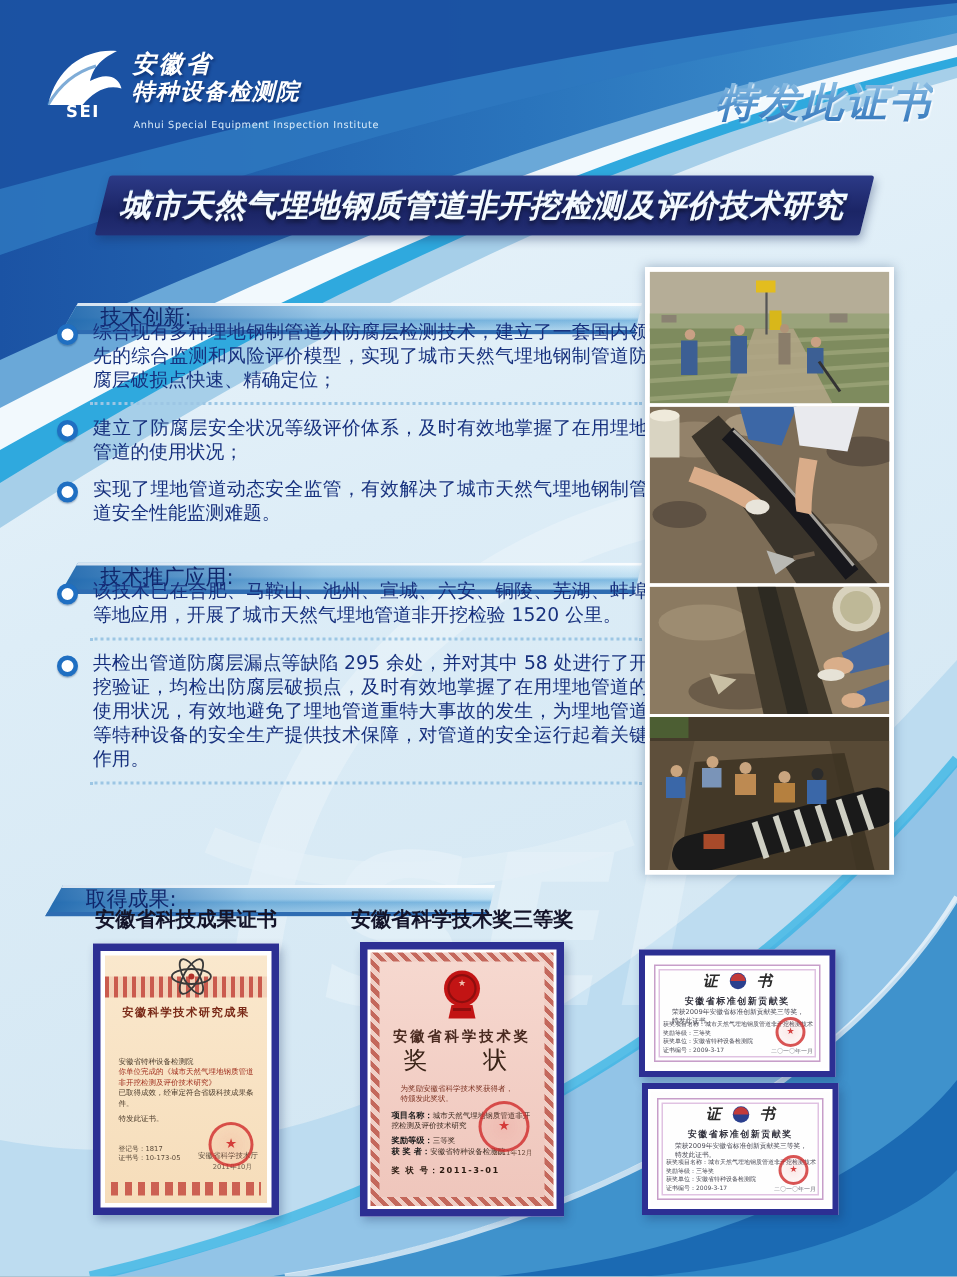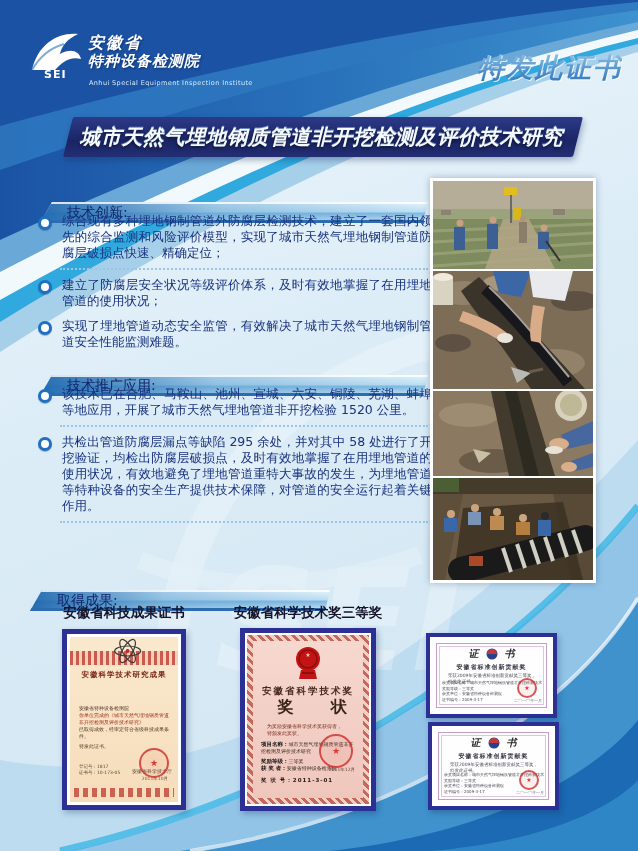--- a/index.html
+++ b/index.html
@@ -96,21 +96,21 @@
   .seal{position:absolute;border:2px solid rgba(208,44,44,.8);border-radius:50%;
     display:flex;align-items:center;justify-content:center;color:rgba(208,44,44,.9);
     background:radial-gradient(circle,rgba(230,80,70,.12),rgba(230,80,70,.03));}
   .seal-star{font-size:9px;line-height:1;}
 
   
   .ornate2{position:absolute;inset:2px;background:repeating-linear-gradient(45deg,#c4685c 0 3px,#f0cfc6 3px 6px);}
   .paper2{position:absolute;inset:8px;background:linear-gradient(180deg,#f6d8cf,#efc6bc);overflow:hidden;}
   .c2-emblem{position:absolute;left:50%;top:5px;transform:translateX(-50%);}
   .c2-head{position:absolute;left:0;right:0;top:44px;text-align:center;font-size:9.5px;font-weight:900;color:#4a2a20;letter-spacing:2px;}
-  .c2-title{position:absolute;left:0;right:0;top:56px;text-align:right;font-size:16px;font-weight:700;color:#3a2418;letter-spacing:16px;text-indent:16px;}
+  .c2-title{position:absolute;left:0;right:0;top:56px;text-align:left;font-size:16px;font-weight:400;color:#3a2418;letter-spacing:16px;text-indent:16px;}
   .c2-intro{position:absolute;left:14px;right:8px;top:82px;font-size:5px;color:#7a3020;line-height:7px;}
   .c2-rows{position:absolute;left:8px;right:6px;top:100px;font-size:5px;color:#3a2a20;line-height:7px;}
   .c2-rows b{color:#1a1a1a;font-size:5.5px;}
   .c2-date{position:absolute;right:8px;bottom:26px;font-size:4.5px;color:#6a4a3a;}
   .c2-no{position:absolute;left:8px;bottom:14px;font-size:5.5px;font-weight:bold;color:#2a1a10;letter-spacing:1px;}
 
   
   .paper3{position:absolute;inset:2px;background:#fefefe;overflow:hidden;}
   .purple3{position:absolute;inset:4px;border:1px solid #c79ec9;box-shadow:inset 0 0 0 2px #fff,inset 0 0 0 3px #e0c2e2;}
   .c3-titlerow{position:absolute;left:0;right:0;top:8px;display:flex;align-items:center;justify-content:center;gap:7px;}

